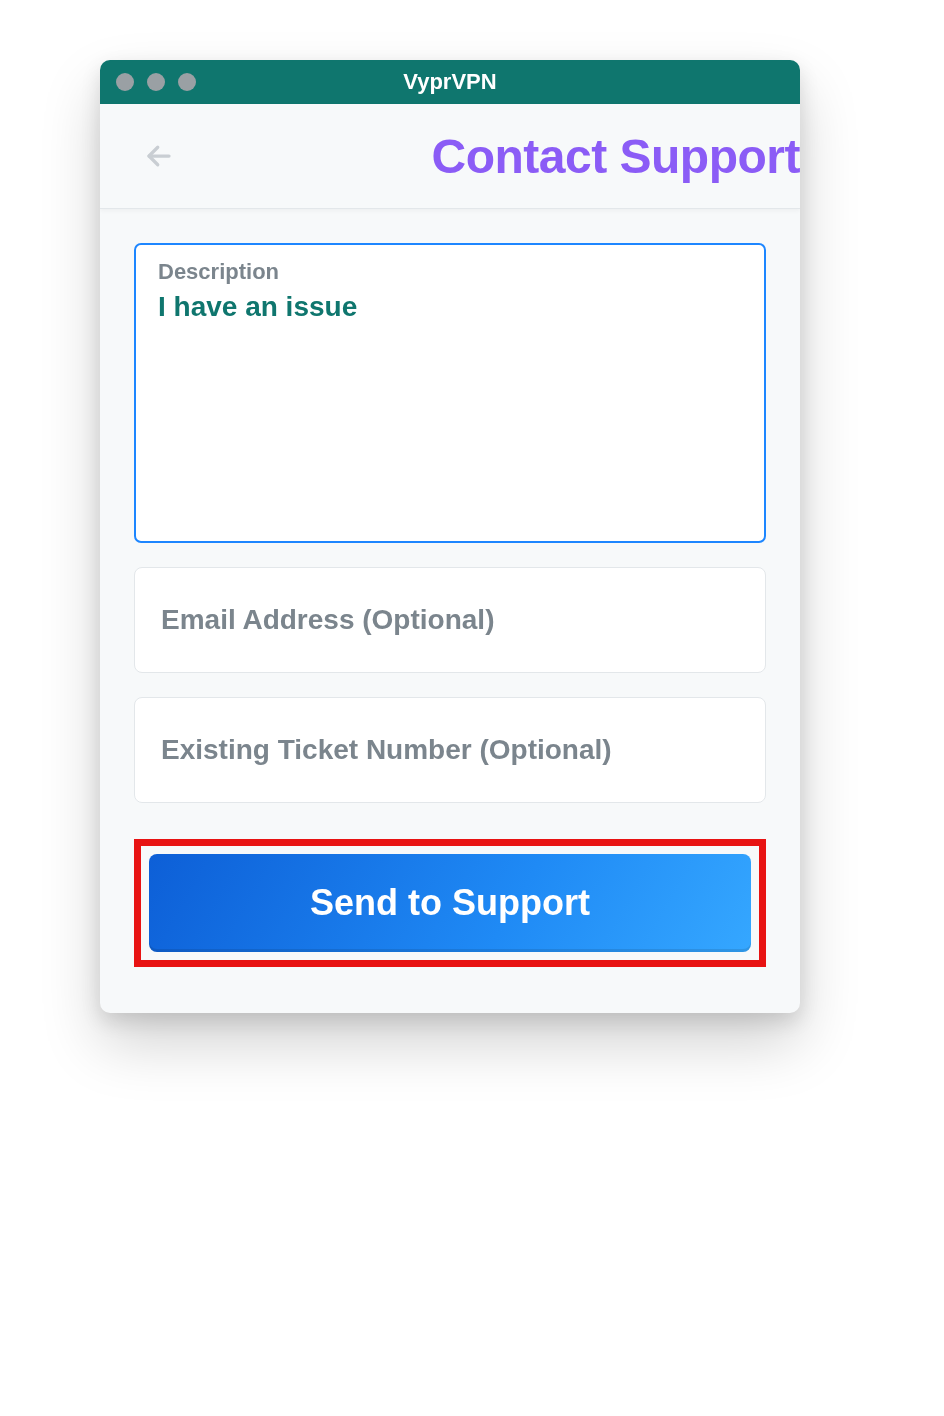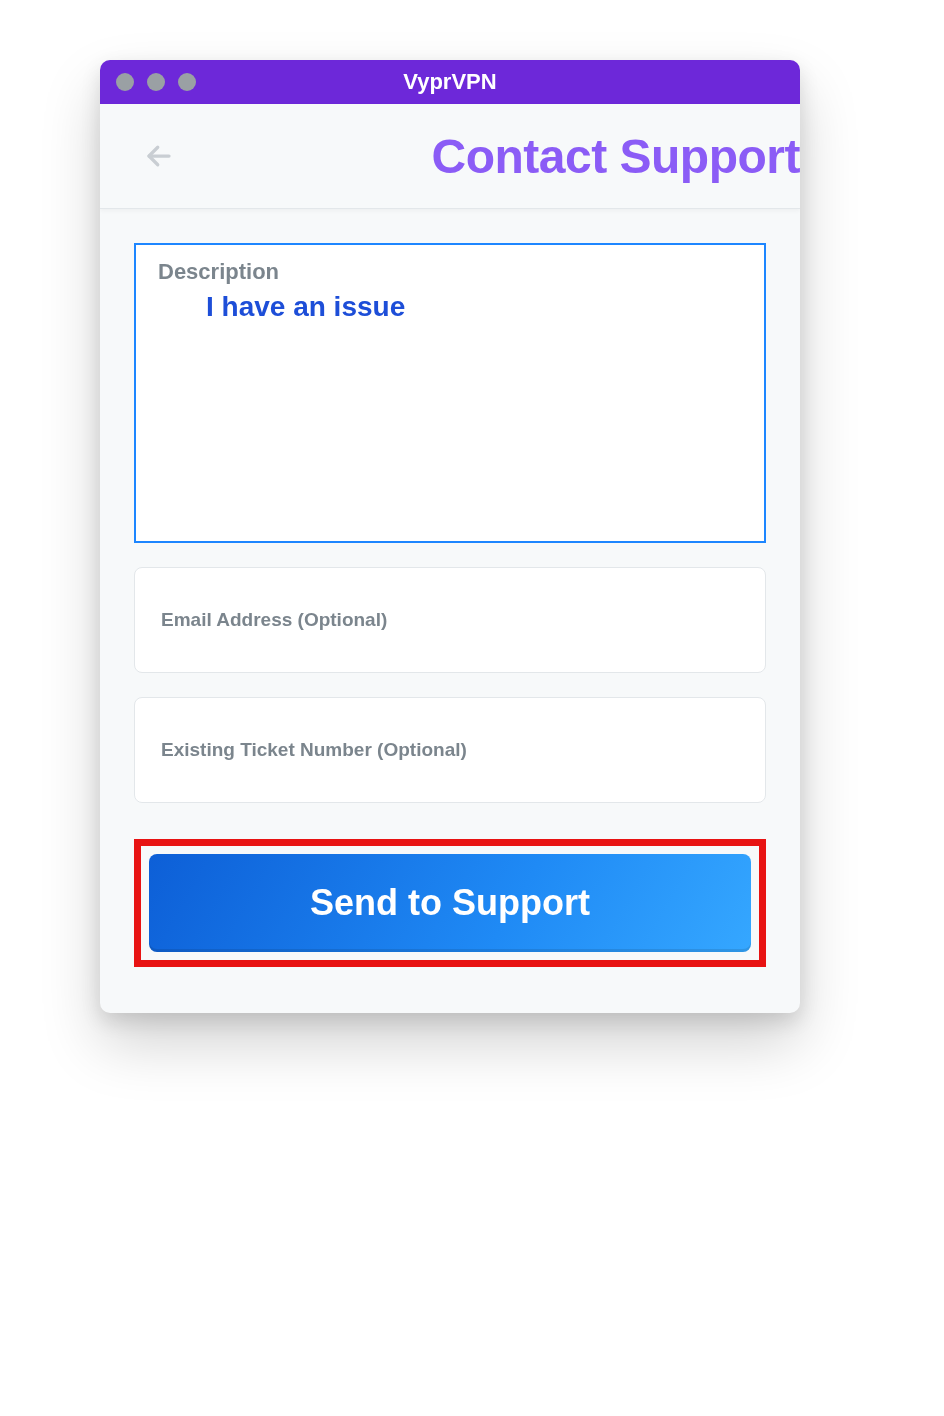--- a/index.html
+++ b/index.html
@@ -15,21 +15,21 @@
       left: 100px;
       top: 60px;
       width: 700px;
       background: #f7f9fa;
       border-radius: 10px;
       box-shadow: 0 30px 60px rgba(0,0,0,0.18), 0 8px 20px rgba(0,0,0,0.12);
       overflow: hidden;
     }
     .titlebar {
       height: 44px;
-      background: #6d28d9;
+      background: #0f766e;
       display: flex;
       align-items: center;
       position: relative;
     }
     .traffic {
       display: flex;
       gap: 13px;
       padding-left: 16px;
     }
     .traffic .dot {
@@ -71,57 +71,56 @@
       font-size: 48px;
       font-weight: 800;
       color: #8b5cf6;
       letter-spacing: -0.5px;
     }
     .content {
       padding: 34px 34px 40px 34px;
     }
     .desc-wrap {
       border: 2px solid #1d86ff;
-      border-radius: 0;
+      border-radius: 7px;
       background: #ffffff;
       padding: 14px 22px 18px 22px;
       height: 300px;
     }
     .desc-label {
       color: #7b858d;
       font-size: 22px;
       font-weight: 600;
       margin-bottom: 6px;
     }
     .desc-value {
       font-size: 28px;
       font-weight: 700;
-      color: #1d4ed8;
+      color: #0f766e;
       border: none;
       outline: none;
       width: 100%;
       resize: none;
       font-family: inherit;
-      margin-left: 48px;
     }
     .field {
       margin-top: 24px;
       border: 1px solid #e3e7ea;
       border-radius: 8px;
       background: #ffffff;
       height: 106px;
       display: flex;
       align-items: center;
       padding: 0 26px;
     }
     .field input {
       width: 100%;
       border: none;
       outline: none;
-      font-size: 19px;
+      font-size: 28px;
       font-weight: 600;
       color: #2b2f33;
       font-family: inherit;
     }
     .field input::placeholder {
       color: #7b858d;
     }
     .check-row {
       margin-top: 26px;
       display: flex;

